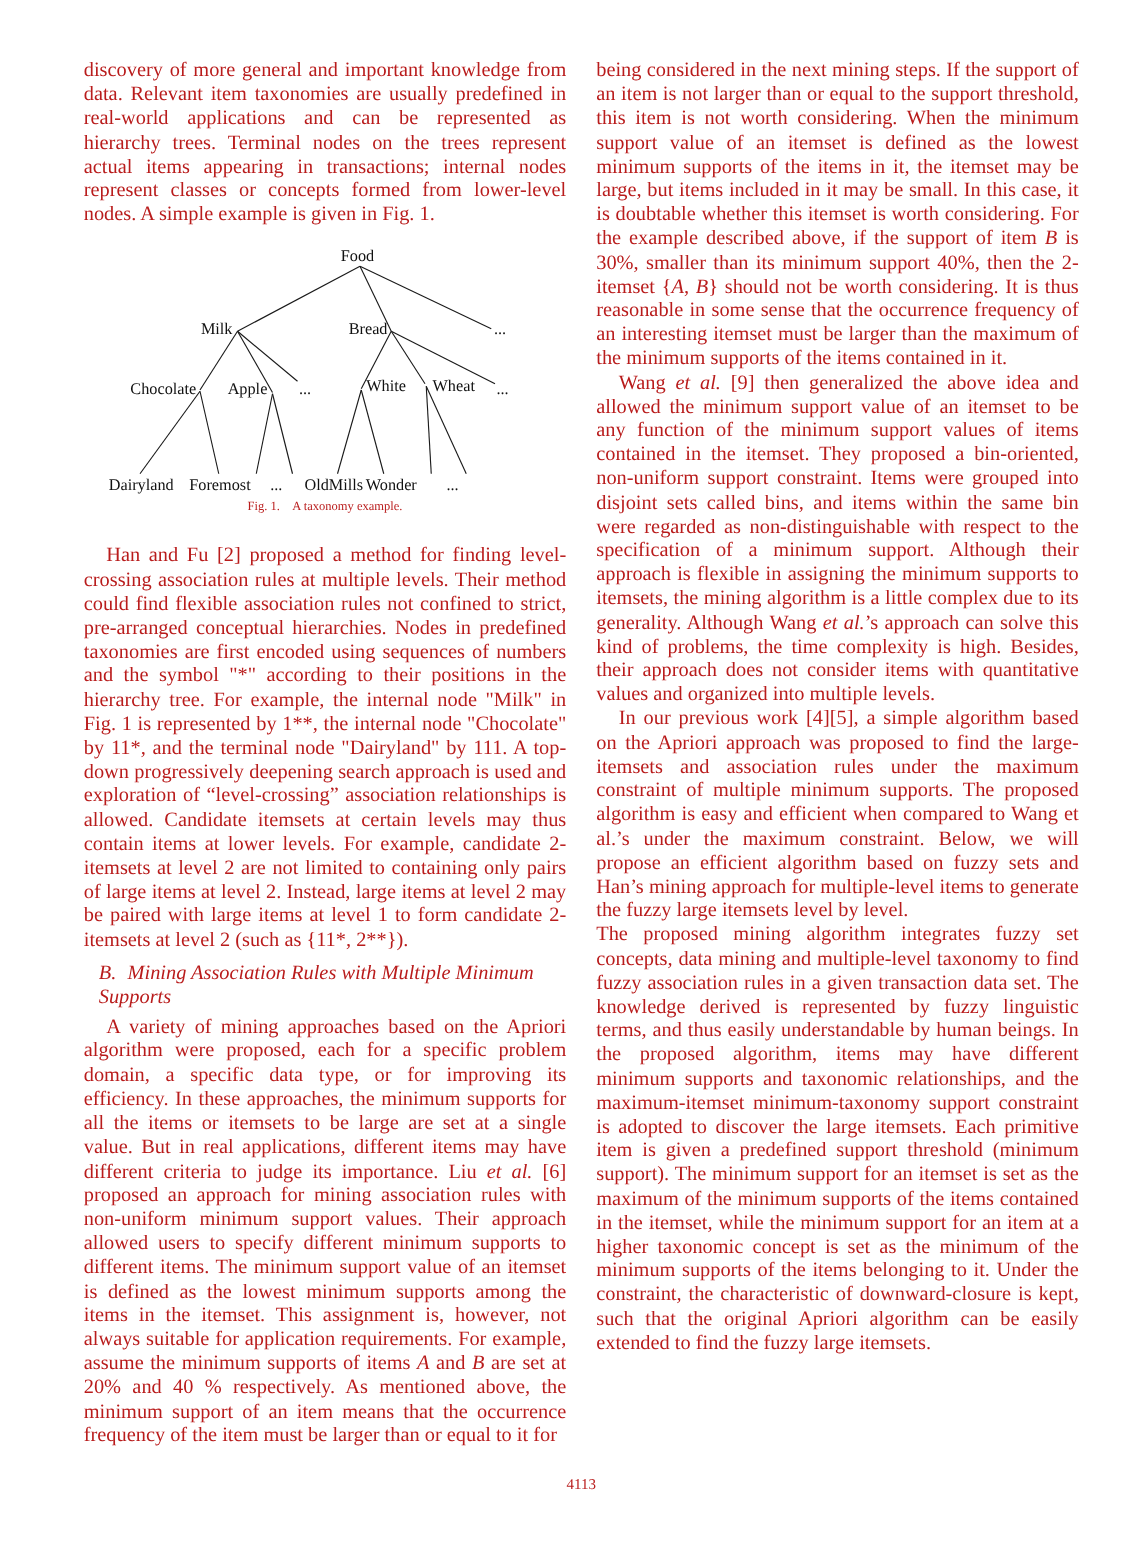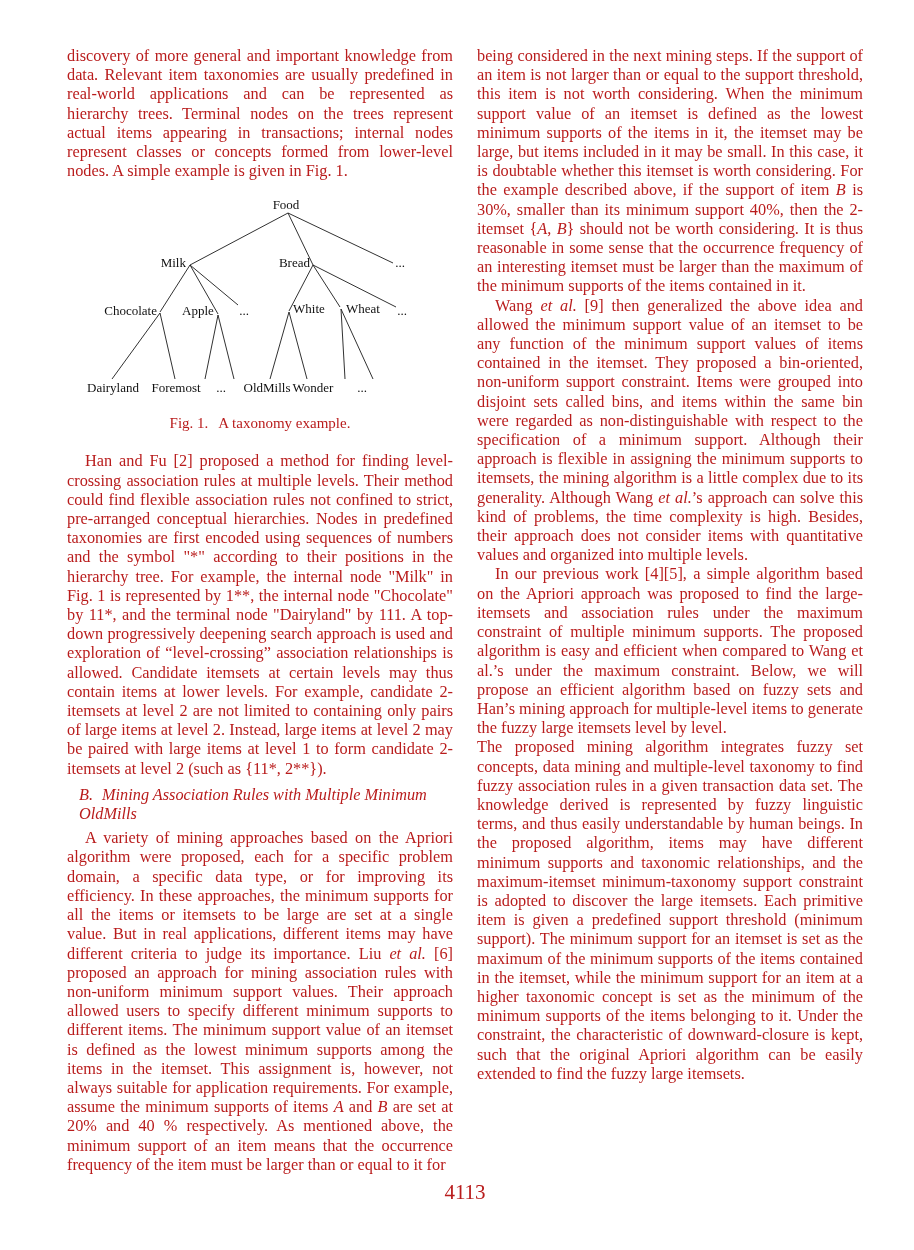--- a/index.html
+++ b/index.html
@@ -24,23 +24,23 @@
     font-size: 16.3px;
     line-height: 19.2px;
     text-align: justify;
   }
   .col p { margin: 0; }
   p.indent { text-indent: 18px; }
   .figure-block { margin: 15px 0 20px 0; }
   .figure-block svg { display: block; }
   .fig-caption {
     text-align: center;
-    font-size: 15px;
+    font-size: 10px;
     line-height: 16px;
-    margin-top: 18px;
+    margin-top: 1px;
     text-indent: 0;
   }
   .fig-caption .cap-prefix { margin-right: 10px; }
   .tree-label {
     font-family: "Liberation Serif", "DejaVu Serif", serif;
     font-size: 13px;
     fill: #111111;
   }
   .heading-b {
     font-style: italic;
@@ -56,21 +56,21 @@
     line-height: 20px;
   }
   .heading-iii .h-numeral { margin-right: 12px; }
   .heading-iii .h-smallcaps { font-variant: small-caps; letter-spacing: 0.2px; }
   .page-number {
     position: absolute;
     left: 67px;
     width: 796px;
     top: 1180px;
     text-align: center;
-    font-size: 21px;
+    font-size: 12px;
   }
   svg line { stroke: #1a1a1a; stroke-width: 0.9; }
 </style>
 </head>
 <body>
 
 <div class="page">
   <div class="columns">
 
     <div class="col">
@@ -117,21 +117,21 @@
           </g>
         </svg>
         <div class="fig-caption">
           <span class="cap-prefix">Fig. 1.</span><span>A taxonomy example.</span>
         </div>
       </div>
 
       <p class="indent"><span>Han and Fu [2] proposed a method for finding level-crossing association rules at multiple levels. Their method could find flexible association rules not confined to strict, pre-arranged conceptual hierarchies. Nodes in predefined taxonomies are first encoded using sequences of numbers and the symbol "*" according to their positions in the hierarchy tree. For example, the internal node "Milk" in Fig. 1 is represented by 1**, the internal node "Chocolate" by 11*, and the terminal node "Dairyland" by 111. A top-down progressively deepening search approach is used and exploration of “level-crossing” association relationships is allowed. Candidate itemsets at certain levels may thus contain items at lower levels. For example, candidate 2-itemsets at level 2 are not limited to containing only pairs of large items at level 2. Instead, large items at level 2 may be paired with large items at level 1 to form candidate 2-itemsets at level 2 (such as {11*, 2**}).</span></p>
 
       <div class="heading-b">
-        <span class="h-numeral">B.</span><span>Mining Association Rules with Multiple Minimum OldMills</span>
+        <span class="h-numeral">B.</span><span>Mining Association Rules with Multiple Minimum Supports</span>
       </div>
 
       <p class="indent"><span>A variety of mining approaches based on the Apriori algorithm were proposed, each for a specific problem domain, a specific data type, or for improving its efficiency. In these approaches, the minimum supports for all the items or itemsets to be large are set at a single value. But in real applications, different items may have different criteria to judge its importance. Liu </span><i>et al.</i><span> [6] proposed an approach for mining association rules with non-uniform minimum support values. Their approach allowed users to specify different minimum supports to different items. The minimum support value of an itemset is defined as the lowest minimum supports among the items in the itemset. This assignment is, however, not always suitable for application requirements. For example, assume the minimum supports of items </span><i>A</i><span> and </span><i>B</i><span> are set at 20% and 40 % respectively. As mentioned above, the minimum support of an item means that the occurrence frequency of the item must be larger than or equal to it for</span></p>
     </div>
 
     <div class="col">
       <p><span>being considered in the next mining steps. If the support of an item is not larger than or equal to the support threshold, this item is not worth considering. When the minimum support value of an itemset is defined as the lowest minimum supports of the items in it, the itemset may be large, but items included in it may be small. In this case, it is doubtable whether this itemset is worth considering. For the example described above, if the support of item </span><i>B</i><span> is 30%, smaller than its minimum support 40%, then the 2-itemset {</span><i>A</i><span>, </span><i>B</i><span>} should not be worth considering. It is thus reasonable in some sense that the occurrence frequency of an interesting itemset must be larger than the maximum of the minimum supports of the items contained in it.</span></p>
       <p class="indent"><span>Wang </span><i>et al.</i><span> [9] then generalized the above idea and allowed the minimum support value of an itemset to be any function of the minimum support values of items contained in the itemset. They proposed a bin-oriented, non-uniform support constraint. Items were grouped into disjoint sets called bins, and items within the same bin were regarded as non-distinguishable with respect to the specification of a minimum support. Although their approach is flexible in assigning the minimum supports to itemsets, the mining algorithm is a little complex due to its generality. Although Wang </span><i>et al.</i><span>’s approach can solve this kind of problems, the time complexity is high. Besides, their approach does not consider items with quantitative values and organized into multiple levels.</span></p>
       <p class="indent"><span>In our previous work [4][5], a simple algorithm based on the Apriori approach was proposed to find the large-itemsets and association rules under the maximum constraint of multiple minimum supports. The proposed algorithm is easy and efficient when compared to Wang et al.’s under the maximum constraint. Below, we will propose an efficient algorithm based on fuzzy sets and Han’s mining approach for multiple-level items to generate the fuzzy large itemsets level by level.</span></p>
 

